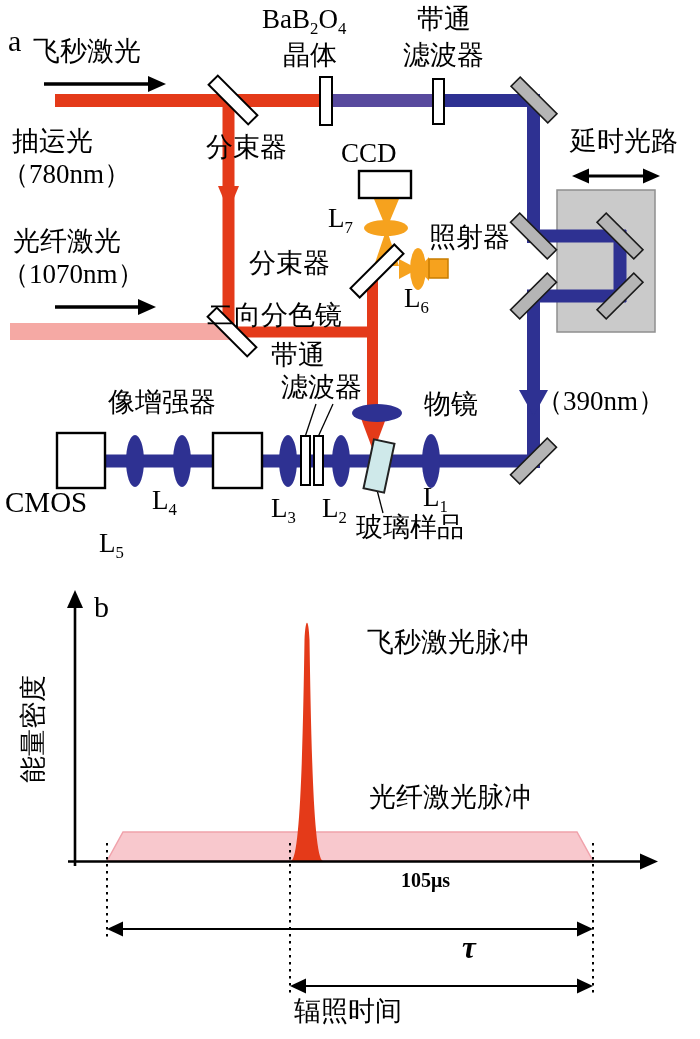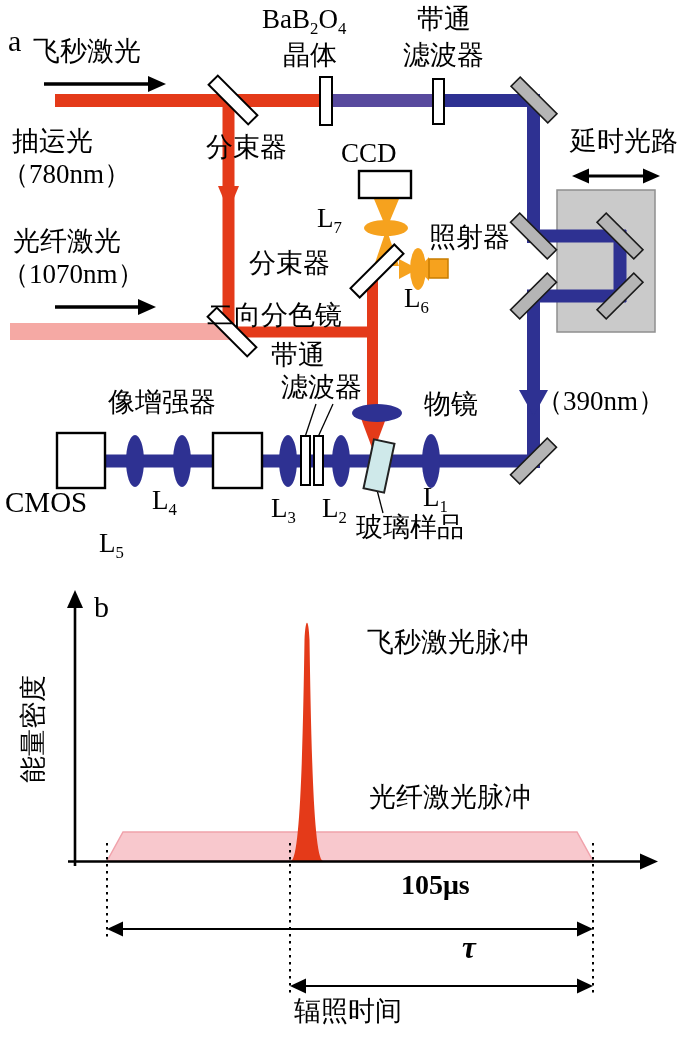--- a/index.html
+++ b/index.html
@@ -139,21 +139,21 @@
 <div class="lbl big" style="left:8px;top:24px;">a</div>
 <div class="lbl" style="left:33px;top:36px;">飞秒激光</div>
 <div class="lbl" style="left:262px;top:4px;"><span>BaB</span><sub>2</sub><span>O</span><sub>4</sub></div>
 <div class="lbl" style="left:283px;top:40px;">晶体</div>
 <div class="lbl" style="left:417px;top:4px;">带通</div>
 <div class="lbl" style="left:403px;top:40px;">滤波器</div>
 <div class="lbl" style="left:206px;top:132px;">分束器</div>
 <div class="lbl" style="left:12px;top:126px;">抽运光</div>
 <div class="lbl" style="left:2px;top:159px;">（780nm）</div>
 <div class="lbl" style="left:341px;top:138px;">CCD</div>
-<div class="lbl" style="left:317px;top:203px;"><span>L</span><sub>7</sub></div>
+<div class="lbl" style="left:328px;top:203px;"><span>L</span><sub>7</sub></div>
 <div class="lbl" style="left:429px;top:222px;">照射器</div>
 <div class="lbl" style="left:249px;top:248px;">分束器</div>
 <div class="lbl" style="left:404px;top:283px;"><span>L</span><sub>6</sub></div>
 <div class="lbl" style="left:13px;top:226px;">光纤激光</div>
 <div class="lbl" style="left:2px;top:259px;">（1070nm）</div>
 <div class="lbl" style="left:207px;top:300px;">二向分色镜</div>
 <div class="lbl" style="left:271px;top:340px;">带通</div>
 <div class="lbl" style="left:281px;top:372px;">滤波器</div>
 <div class="lbl" style="left:570px;top:126px;">延时光路</div>
 <div class="lbl" style="left:536px;top:386px;">（390nm）</div>
@@ -164,17 +164,17 @@
 <div class="lbl" style="left:152px;top:485px;"><span>L</span><sub>4</sub></div>
 <div class="lbl" style="left:271px;top:493px;"><span>L</span><sub>3</sub></div>
 <div class="lbl" style="left:322px;top:493px;"><span>L</span><sub>2</sub></div>
 <div class="lbl" style="left:423px;top:482px;"><span>L</span><sub>1</sub></div>
 <div class="lbl" style="left:356px;top:512px;">玻璃样品</div>
 
 <div class="lbl big" style="left:94px;top:590px;">b</div>
 <div class="lbl ylab" style="left:-57px;top:714px;">能量密度</div>
 <div class="lbl" style="left:336px;top:627px;margin-left:31px;">飞秒激光脉冲</div>
 <div class="lbl" style="left:369px;top:782px;">光纤激光脉冲</div>
-<div class="lbl bold" style="left:401px;top:869px;font-size:28px;">105μs</div>
+<div class="lbl bold" style="left:401px;top:869px;font-size:20px;">105μs</div>
 <div class="lbl bold ital" style="left:462px;top:931px;font-size:31px;">τ</div>
 <div class="lbl" style="left:294px;top:996px;text-align:right;">辐照时间</div>
 
 </div>
 
 </body></html>

